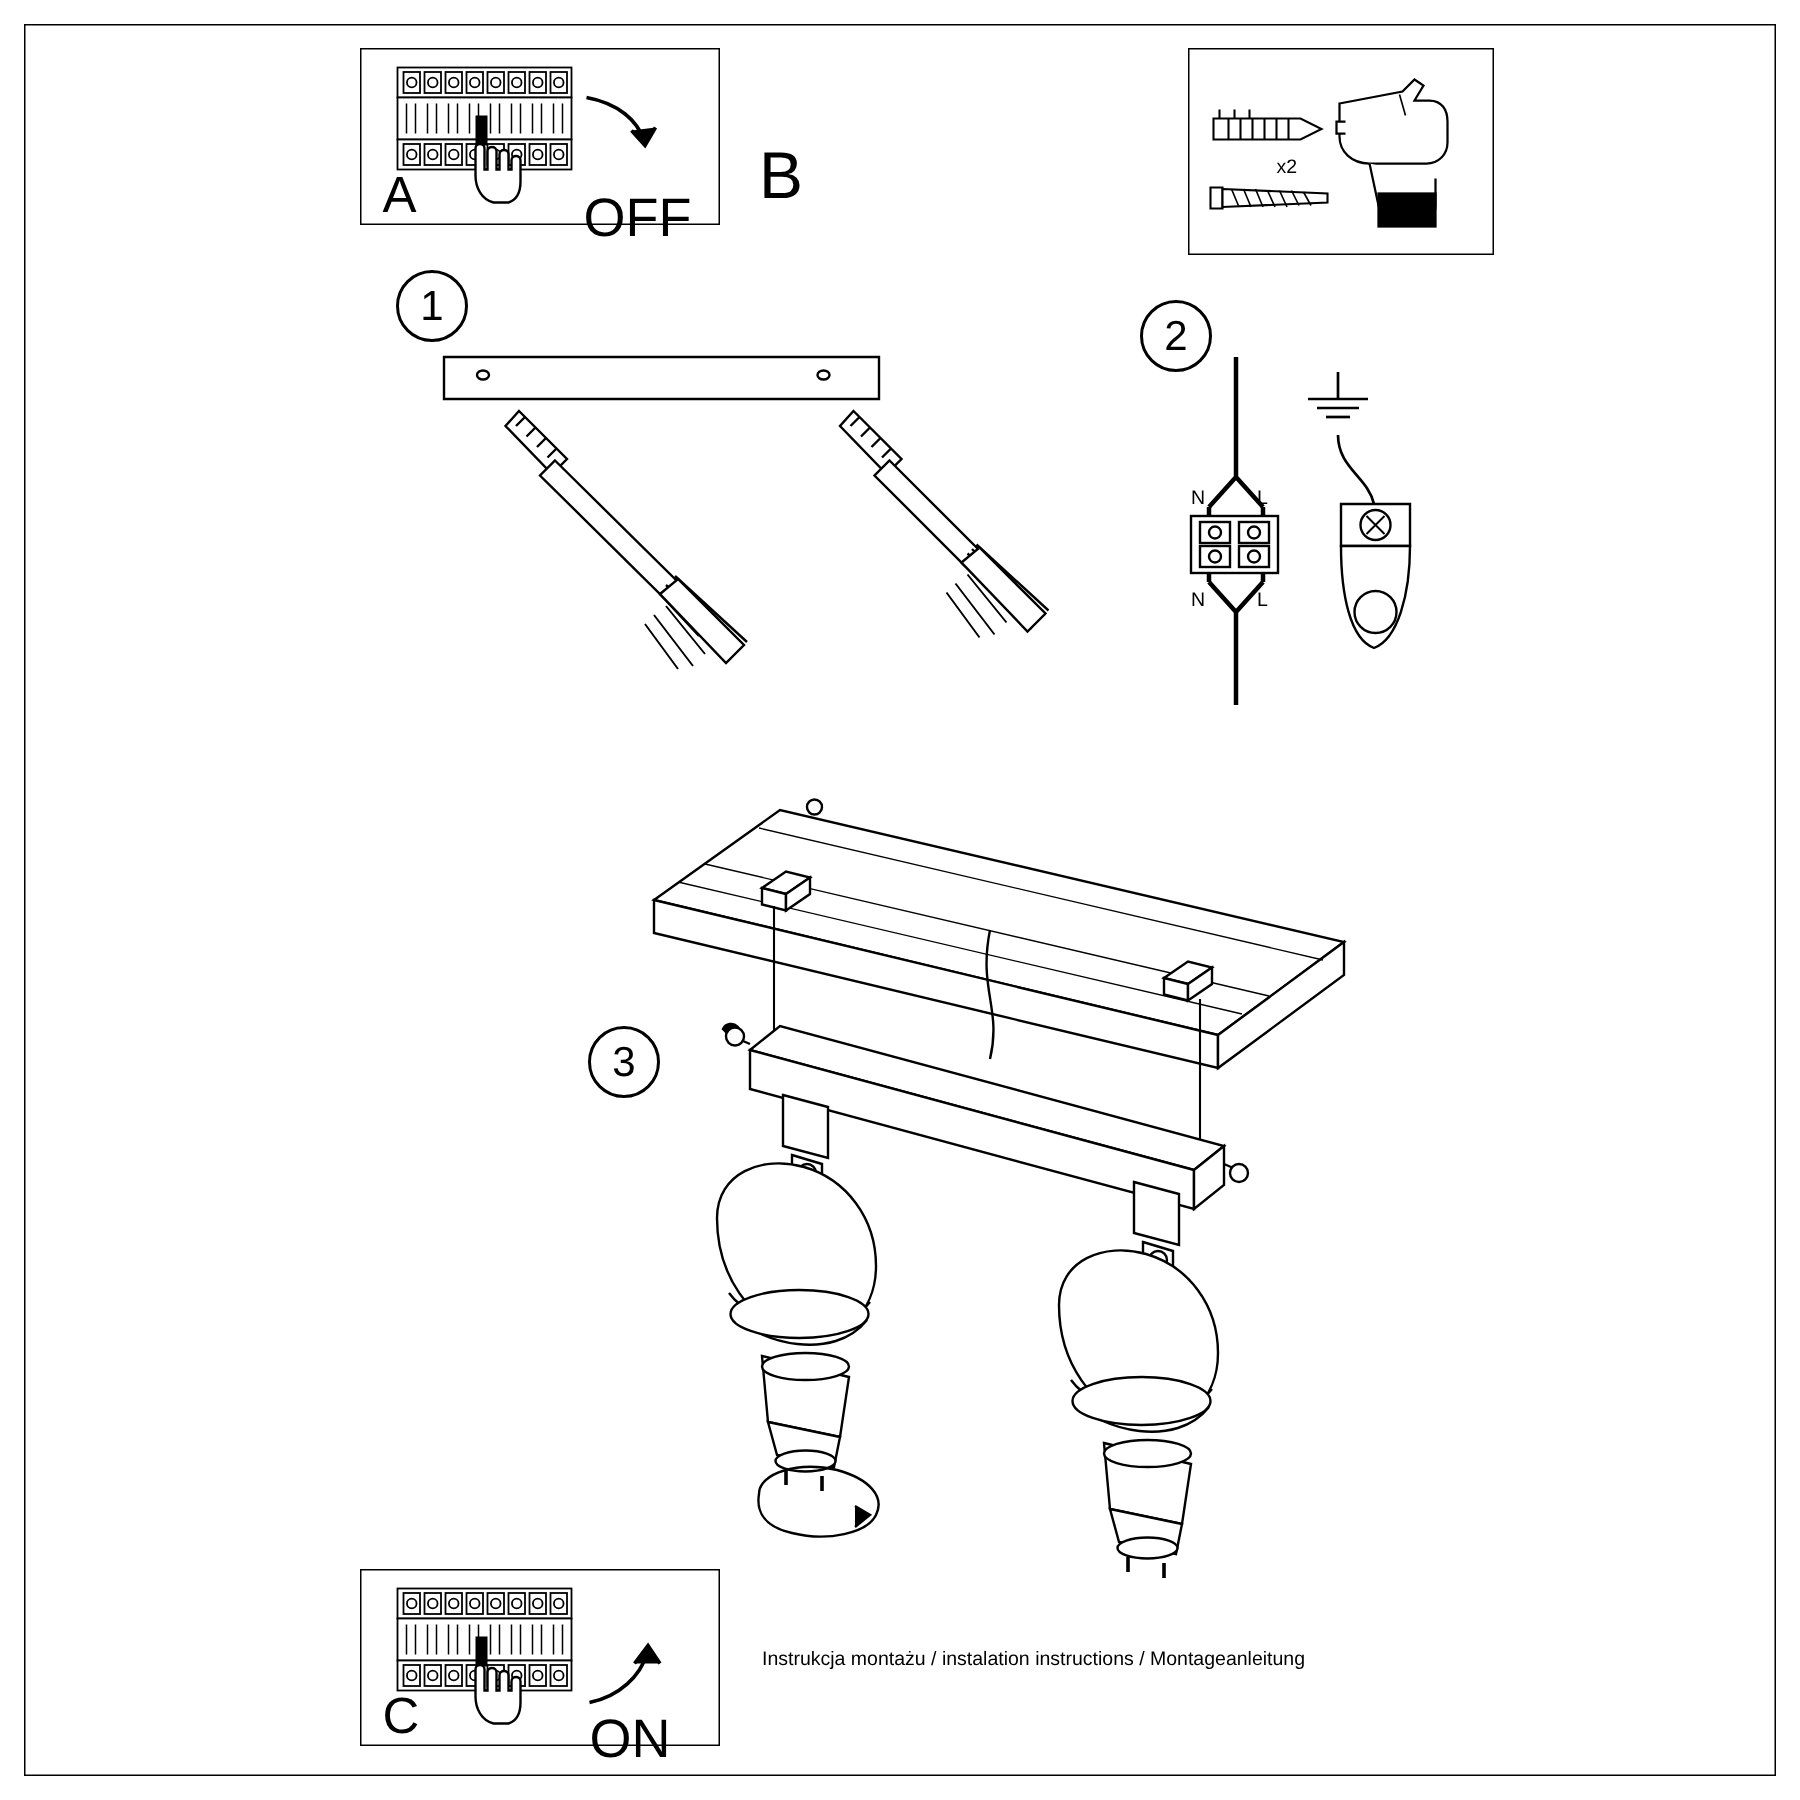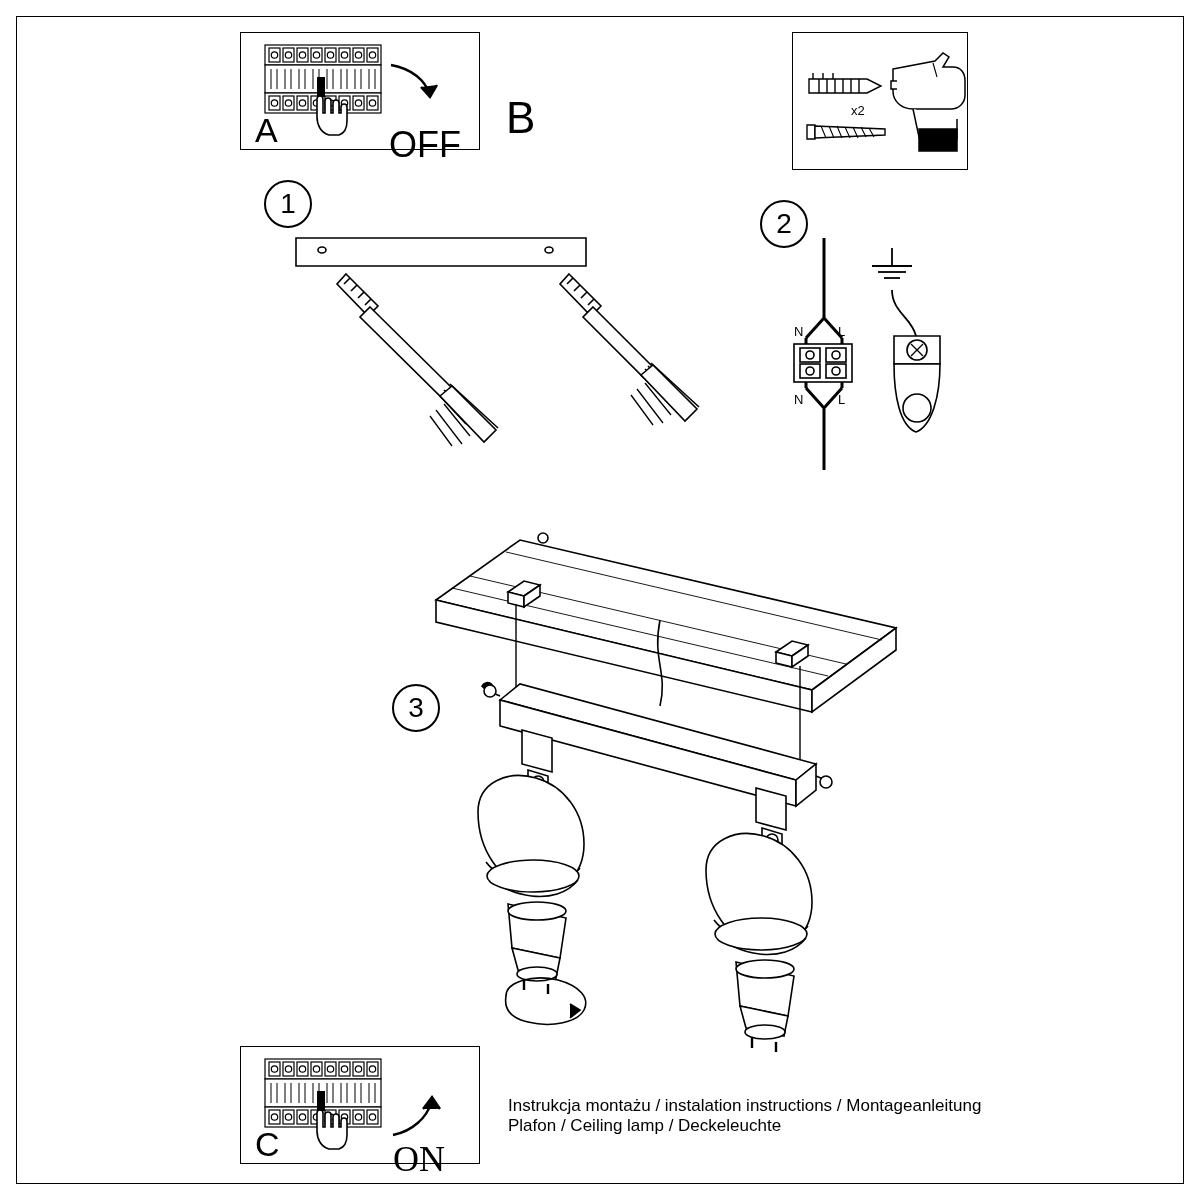--- a/index.html
+++ b/index.html
@@ -55,21 +55,21 @@
     border-radius: 50%;
     box-sizing: border-box;
     display: flex;
     align-items: center;
     justify-content: center;
     font-size: 28px;
     background: #fff;
   }
   .caption {
     position: absolute;
-    font-size: 17px;
+    font-size: 13px;
     line-height: 24px;
     white-space: nowrap;
   }
   svg { display: block; }
   .ov { position: absolute; left: 0; top: 0; }
   .xtwo {
     position: absolute;
     font-size: 13px;
   }
 </style>
@@ -149,21 +149,21 @@
         <path d="M150 32 C172 36 184 48 188 60"></path>
         <path d="M180 54 L189 64 L196 52" fill="#000" stroke="#000"></path>
       </g>
     </svg>
     <div class="label-letter" style="left:14px; top:80px;">A</div>
     <div class="label-word" style="left:148px; top:94px;">OFF</div>
   </div>
 
   <div class="label-letter" style="left:506px; top:96px; font-size:44px;">B</div>
 
-  <div class="box" style="left:792px; top:32px; width:176px; height:138px;">
+  <div class="box" style="left:792px; top:32px; width:204px; height:138px;">
     <svg width="182" height="136" viewBox="0 0 182 136">
 
       <g stroke="#000" fill="#fff" stroke-width="1.4">
         <path d="M16 46 L16 60 L74 60 L88 53 L74 46 Z"></path>
         <line x1="26" y1="46" x2="26" y2="60"></line>
         <line x1="34" y1="46" x2="34" y2="60"></line>
         <line x1="42" y1="46" x2="42" y2="60"></line>
         <line x1="50" y1="46" x2="50" y2="60"></line>
         <line x1="58" y1="46" x2="58" y2="60"></line>
         <line x1="66" y1="46" x2="66" y2="60"></line>
@@ -409,19 +409,18 @@
       </g>
       <g stroke="#000" fill="#fff" stroke-width="1.6">
         <path d="M76 66 L76 84 C76 92 80 100 88 102 L98 102 C104 100 106 94 106 88 L106 74 C106 70 100 70 100 74 L100 80 L98 80 L98 70 C98 66 92 66 92 70 L92 80 L90 80 L90 68 C90 64 84 64 84 68 L84 80 L82 80 L82 66 C82 62 76 62 76 66 Z"></path>
       </g>
       <g fill="none" stroke="#000" stroke-width="2.4">
         <path d="M152 88 C172 84 186 70 190 56"></path>
         <path d="M182 62 L191 50 L199 62" fill="#000" stroke="#000"></path>
       </g>
     </svg>
     <div class="label-letter" style="left:14px; top:80px;">C</div>
-    <div class="label-word" style="left:152px; top:94px;font-family:Liberation Serif, serif;">ON</div>
+    <div class="label-word" style="left:152px; top:94px;">ON</div>
   </div>
 
   <div class="caption" style="left:508px; top:1094px;">Instrukcja montażu / instalation instructions / Montageanleitung</div>
-  <div class="caption" style="left:508px; top:1114px;">Plafon / Ceiling lamp / Deckeleuchte</div>
 
 </div>
 
 </body></html>

